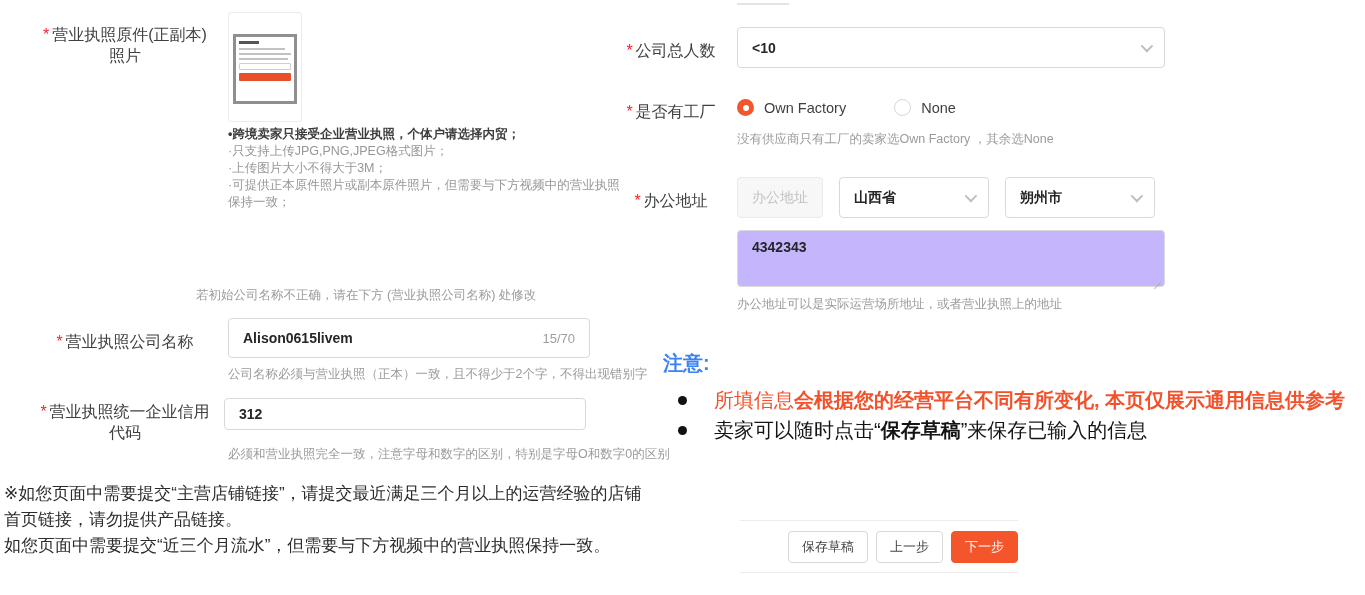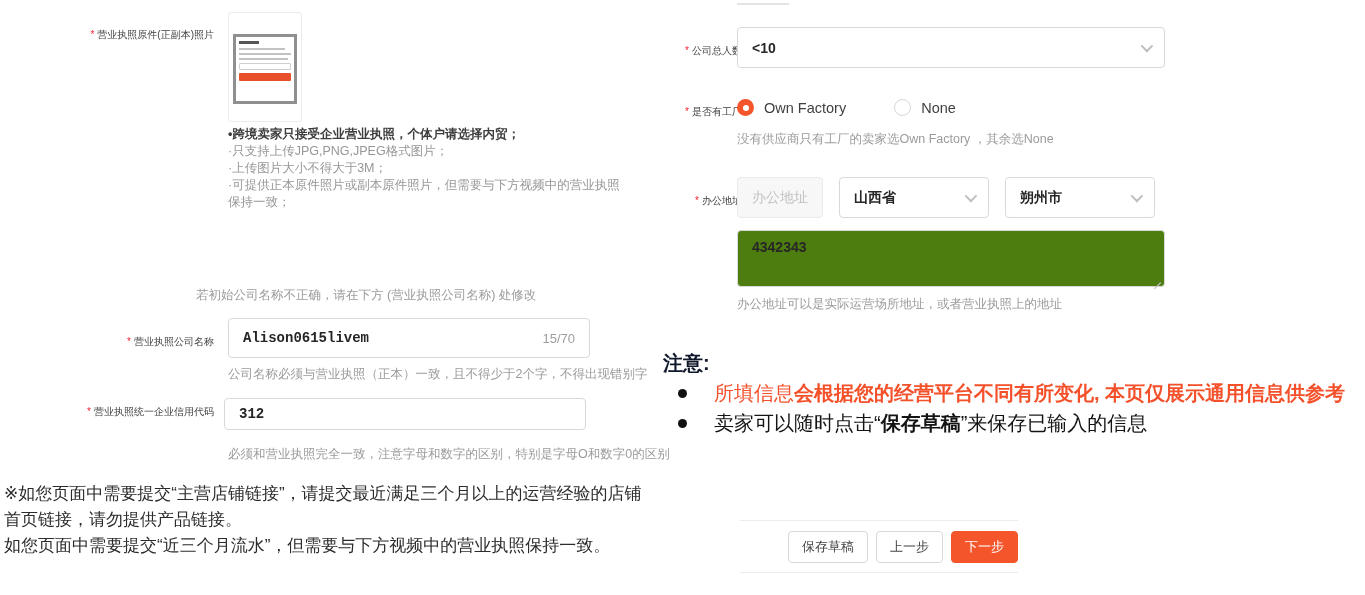--- a/index.html
+++ b/index.html
@@ -8,26 +8,26 @@
     --note-red:#f4512b;
     --border:#d9d9d9;
     --help:#9b9b9b;
     --text:#262626;
     --label:#404040;
   }
   *{box-sizing:border-box;margin:0;padding:0}
   body{background:#fff}
   .canvas{position:relative;width:1365px;height:595px;background:#fff;overflow:hidden;
     font-family:"Liberation Sans","DejaVu Sans",sans-serif;color:var(--text)}
-  .flabel{position:absolute;font-size:10px;color:var(--label);text-align:right;line-height:21px}
+  .flabel{position:absolute;font-size:16px;color:var(--label);text-align:center;line-height:21px}
   .req{color:var(--required);margin-right:3px}
   .inputbox{position:absolute;border:1px solid var(--border);border-radius:4px;background:#fff;
     display:flex;align-items:center;padding:0 14px}
   .inputbox input{border:none;outline:none;flex:1;font-size:14px;font-weight:600;color:var(--text);
-    font-family:Liberation Mono, monospace;background:transparent;min-width:0}
+    font-family:Liberation Sans, sans-serif;background:transparent;min-width:0}
   .counter{font-size:13px;color:#9e9e9e;margin-left:0;flex:none}
   .selectbox{position:absolute;border:1px solid var(--border);border-radius:4px;background:#fff;
     display:flex;align-items:center;justify-content:space-between;padding:16px 14px;font-size:14px;
     font-weight:600;color:var(--text);cursor:pointer}
   .chev{width:9px;height:9px;border-right:2px solid #bfbfbf;border-bottom:2px solid #bfbfbf;
     transform:rotate(45deg) translateY(-2px);flex:none}
   .help{position:absolute;font-size:12.5px;color:var(--help);line-height:17px}
   .notes{position:absolute;font-size:12.5px;line-height:17px;color:#979797}
   .notes .n-bold{color:#3d3d3d;font-weight:bold}
   .thumb{position:absolute;background:#fff;border:1px solid #ececec;border-radius:3px}
@@ -38,31 +38,31 @@
   .t-select{height:7px;border:1px solid #cfcfcf;border-radius:1px;margin:2px 0 3px 0}
   .t-btn{height:8px;background:#e8502c;border-radius:1px;margin-top:2px}
   .radio-row{position:absolute;display:flex;align-items:center;font-size:14.5px;color:#3f3f3f}
   .radio{width:17px;height:17px;border-radius:50%;flex:none;position:relative;margin-right:10px}
   .radio-on{background:var(--accent)}
   .radio-on::after{content:"";position:absolute;left:50%;top:50%;width:6px;height:6px;border-radius:50%;
     background:#fff;transform:translate(-50%,-50%)}
   .radio-off{background:#fff;border:1px solid #d4d4d4}
   .disabledbox{position:absolute;background:#f7f7f7;border:1px solid #ebebeb;border-radius:4px;
     display:flex;align-items:center;justify-content:center;font-size:14px;color:#c2c2c2}
-  .txtarea{position:absolute;border:1px solid var(--border);border-radius:4px;background:#4d7c0f}
+  .txtarea{position:absolute;border:1px solid var(--border);border-radius:4px;background:#c4b5fd}
   .txtarea textarea{width:100%;height:100%;border:none;outline:none;resize:none;background:transparent;
     font-family:inherit;font-size:14px;font-weight:600;color:var(--text);padding:8px 14px}
   .resize-glyph{position:absolute;right:2px;bottom:2px;width:10px;height:10px;pointer-events:none}
   .resize-glyph::before{content:"";position:absolute;right:1px;bottom:1px;width:9px;height:1px;
     background:#b5b5b5;transform:rotate(-45deg);transform-origin:right bottom}
   .resize-glyph::after{content:"";position:absolute;right:1px;bottom:1px;width:5px;height:1px;
     background:#b5b5b5;transform:rotate(-45deg);transform-origin:right bottom}
   .footnote{position:absolute;font-size:17px;line-height:26px;color:#2b2b2b;font-weight:500}
   .notice{position:absolute}
-  .notice-title{font-size:20px;font-weight:bold;color:#0f172a;margin-bottom:1px}
+  .notice-title{font-size:20px;font-weight:bold;color:#3b82f6;margin-bottom:8px}
   .notice-row{display:flex;font-size:20px;line-height:30px}
   .dot{width:9px;height:9px;border-radius:50%;background:#111;flex:none;margin:11px 27px 0 15px}
   .notice-red{color:var(--note-red)}
   .notice-black{color:#141414}
   .btnbar{position:absolute;display:flex;align-items:center;justify-content:flex-end;gap:8px;
     border-top:1px solid #ececec;border-bottom:1px solid #ececec}
   .btn{height:32px;padding:0 13px;border:1px solid var(--border);border-radius:4px;background:#fff;
     font-size:13px;color:#434343;font-family:inherit;cursor:pointer;line-height:30px;white-space:nowrap}
   .btn-primary{background:var(--accent);border-color:var(--accent);color:#fff}
   .hairline{position:absolute;background:#e3e3e3}

